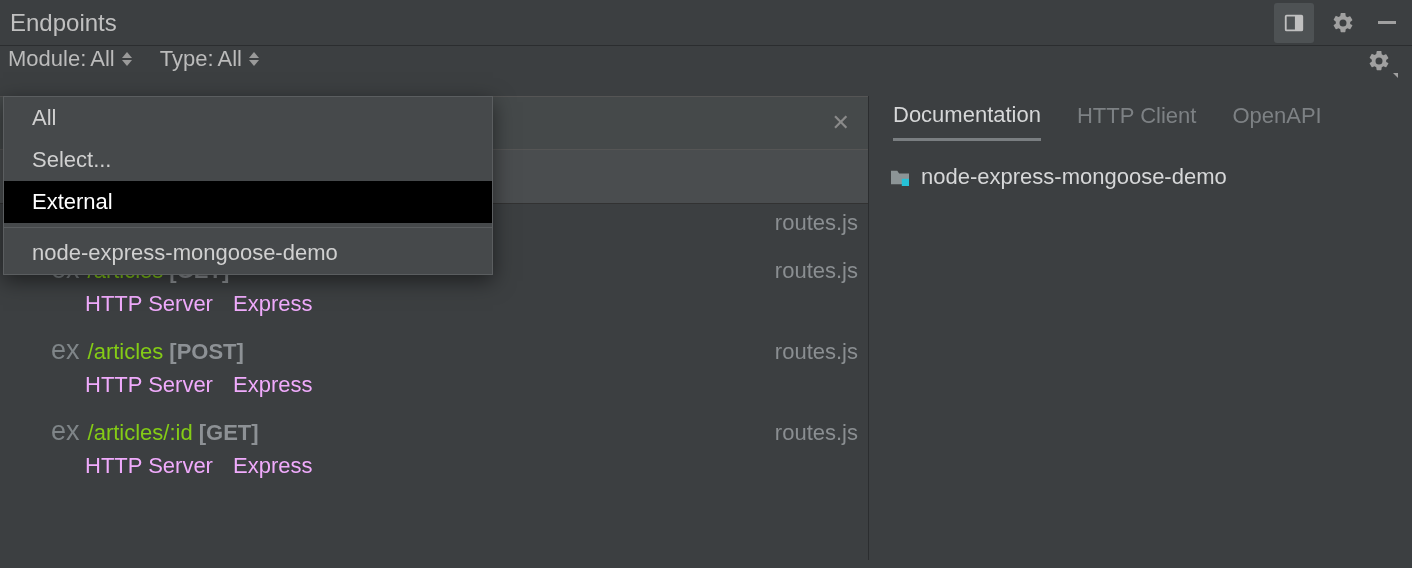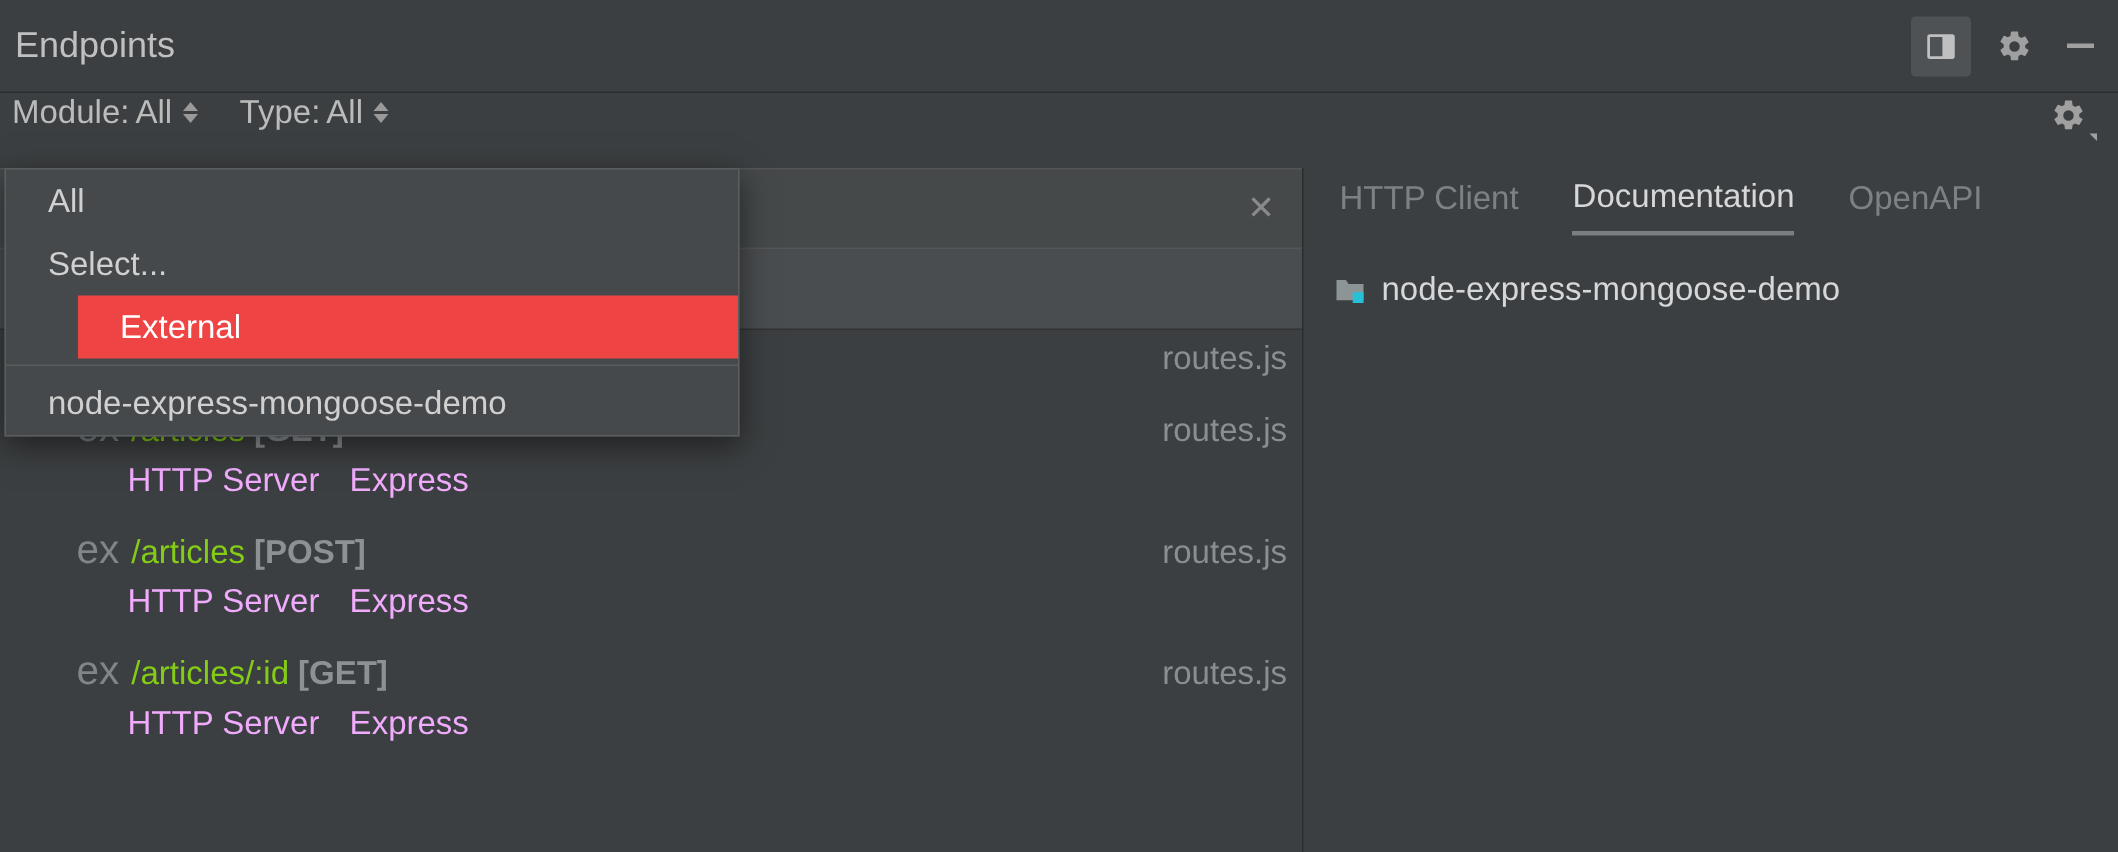--- a/index.html
+++ b/index.html
@@ -6,21 +6,21 @@
   body {
     font-family: -apple-system, BlinkMacSystemFont, "Segoe UI", sans-serif;
     background: #3c3f41;
     color: #bbbbbb;
     width: 1412px;
     height: 568px;
     overflow: hidden;
     font-size: 20px;
   }
   .titlebar {
-    height: 62px;
+    height: 46px;
     display: flex;
     align-items: center;
     justify-content: space-between;
     padding: 0 10px 0 10px;
     border-bottom: 1px solid #2b2d2f;
   }
   .titlebar-title {
     font-size: 24px;
     color: #c0c0c0;
   }
@@ -172,23 +172,22 @@
     box-shadow: 0 6px 20px rgba(0,0,0,0.5);
     z-index: 10;
   }
   .dropdown-item {
     padding: 8px 28px;
     font-size: 22px;
     color: #d0d0d0;
     cursor: pointer;
   }
   .dropdown-item.selected {
-    background: #ef4444;
+    background: #000000;
     color: #ffffff;
-    margin-left: 48px;
   }
   .dropdown-divider {
     height: 1px;
     background: #5a5d5f;
     margin: 4px 0;
   }
 
   
   .tabs {
     display: flex;
@@ -346,22 +345,22 @@
       <div class="dropdown-item">Select...</div>
       <div class="dropdown-item selected">External</div>
       <div class="dropdown-divider"></div>
       <div class="dropdown-item">node-express-mongoose-demo</div>
     </div>
 
   </div>
 
   <div class="right-pane">
     <div class="tabs">
+      <div class="tab active">Documentation</div>
       <div class="tab">HTTP Client</div>
-      <div class="tab active">Documentation</div>
       <div class="tab">OpenAPI</div>
     </div>
     <div class="doc-content">
       <span class="folder-icon">
         <svg viewBox="0 0 24 20">
           <path d="M2 3 h7 l2 3 h11 v12 h-20 z" fill="#8c9496"></path>
           <rect x="14" y="12" width="8" height="8" fill="#26c1d6"></rect>
         </svg>
       </span>
       <span class="doc-label">node-express-mongoose-demo</span>

